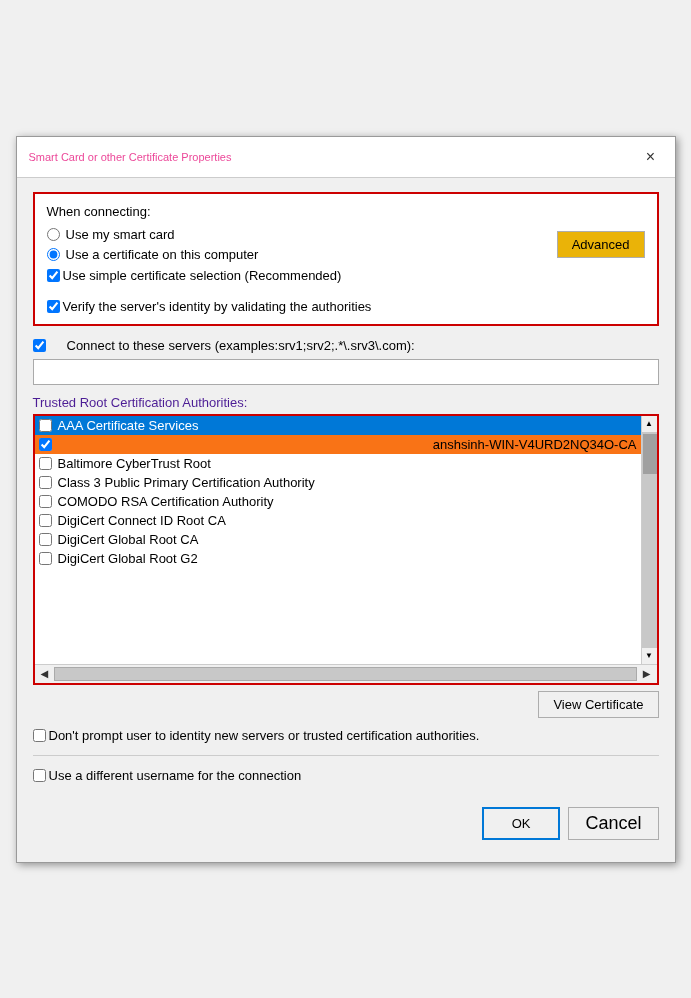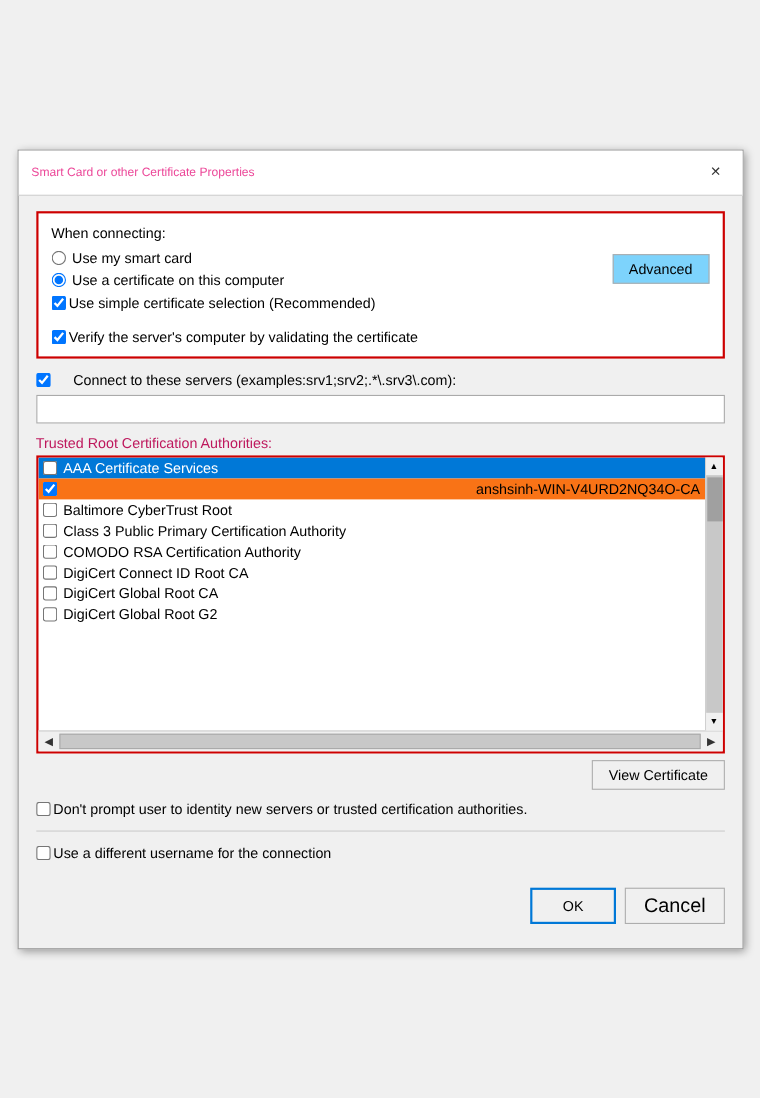--- a/index.html
+++ b/index.html
@@ -89,21 +89,21 @@
       gap: 6px;
       cursor: pointer;
     }
 
     .radio-label input[type="radio"] {
       margin: 0;
       cursor: pointer;
     }
 
     .advanced-btn {
-      background: #7dd3fc;
+      background: #eab308;
       border: 1px solid #adadad;
       padding: 5px 14px;
       cursor: pointer;
       font-size: 13px;
       min-width: 85px;
       align-self: flex-start;
       margin-top: 4px;
     }
 
     .checkbox-label {
@@ -139,21 +139,21 @@
       padding: 2px 4px;
       font-size: 13px;
     }
 
     .trusted-root-section {
       margin-bottom: 10px;
     }
 
     .trusted-root-label {
       margin-bottom: 4px;
-      color: #be185d;
+      color: #4c1d95;
     }
 
     .cert-list-container {
       border: 2px solid #cc0000;
       background: #fff;
       position: relative;
     }
 
     .cert-item {
       display: flex;
@@ -329,21 +329,21 @@
 
       <label class="checkbox-label">
         <input type="checkbox" checked="" style="">
         <span>Use simple certificate selection (Recommended)</span>
       </label>
 
       <div style="height: 10px;"></div>
 
       <label class="checkbox-label">
         <input type="checkbox" checked="" style="">
-        <span>Verify the server's computer by validating the certificate</span>
+        <span>Verify the server's identity by validating the authorities</span>
       </label>
     </div>
 
     <div class="server-section">
       <label class="server-label">
         <input type="checkbox" checked="" style="">
         <span>Connect to these servers (examples:srv1;srv2;.*\.srv3\.com):</span>
       </label>
       <input type="text" class="server-input" value="" style="">
     </div>

